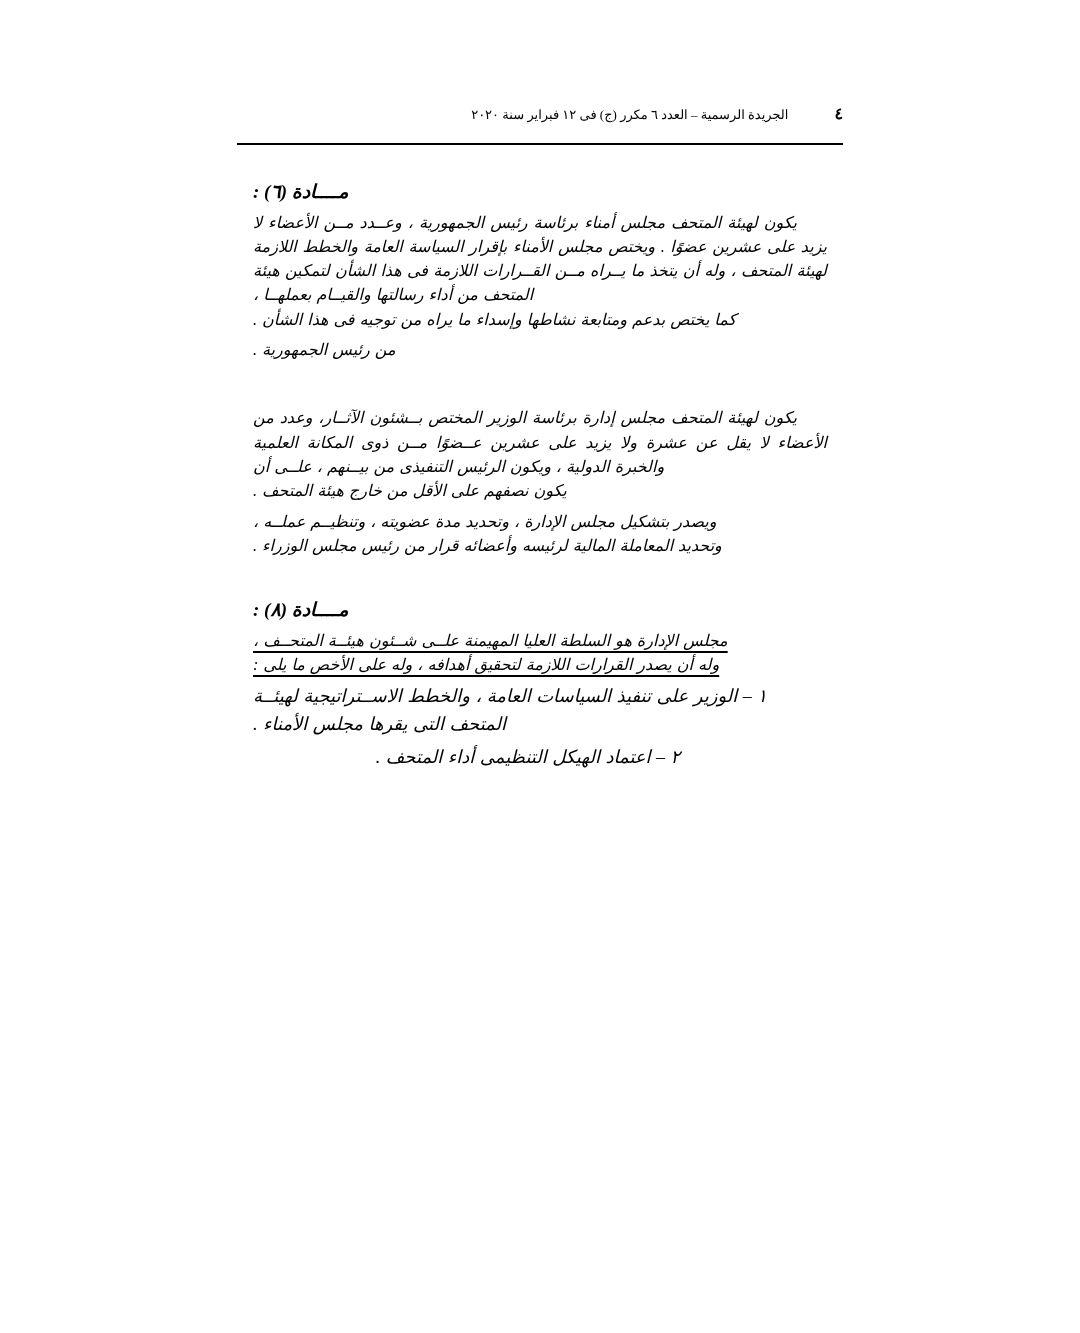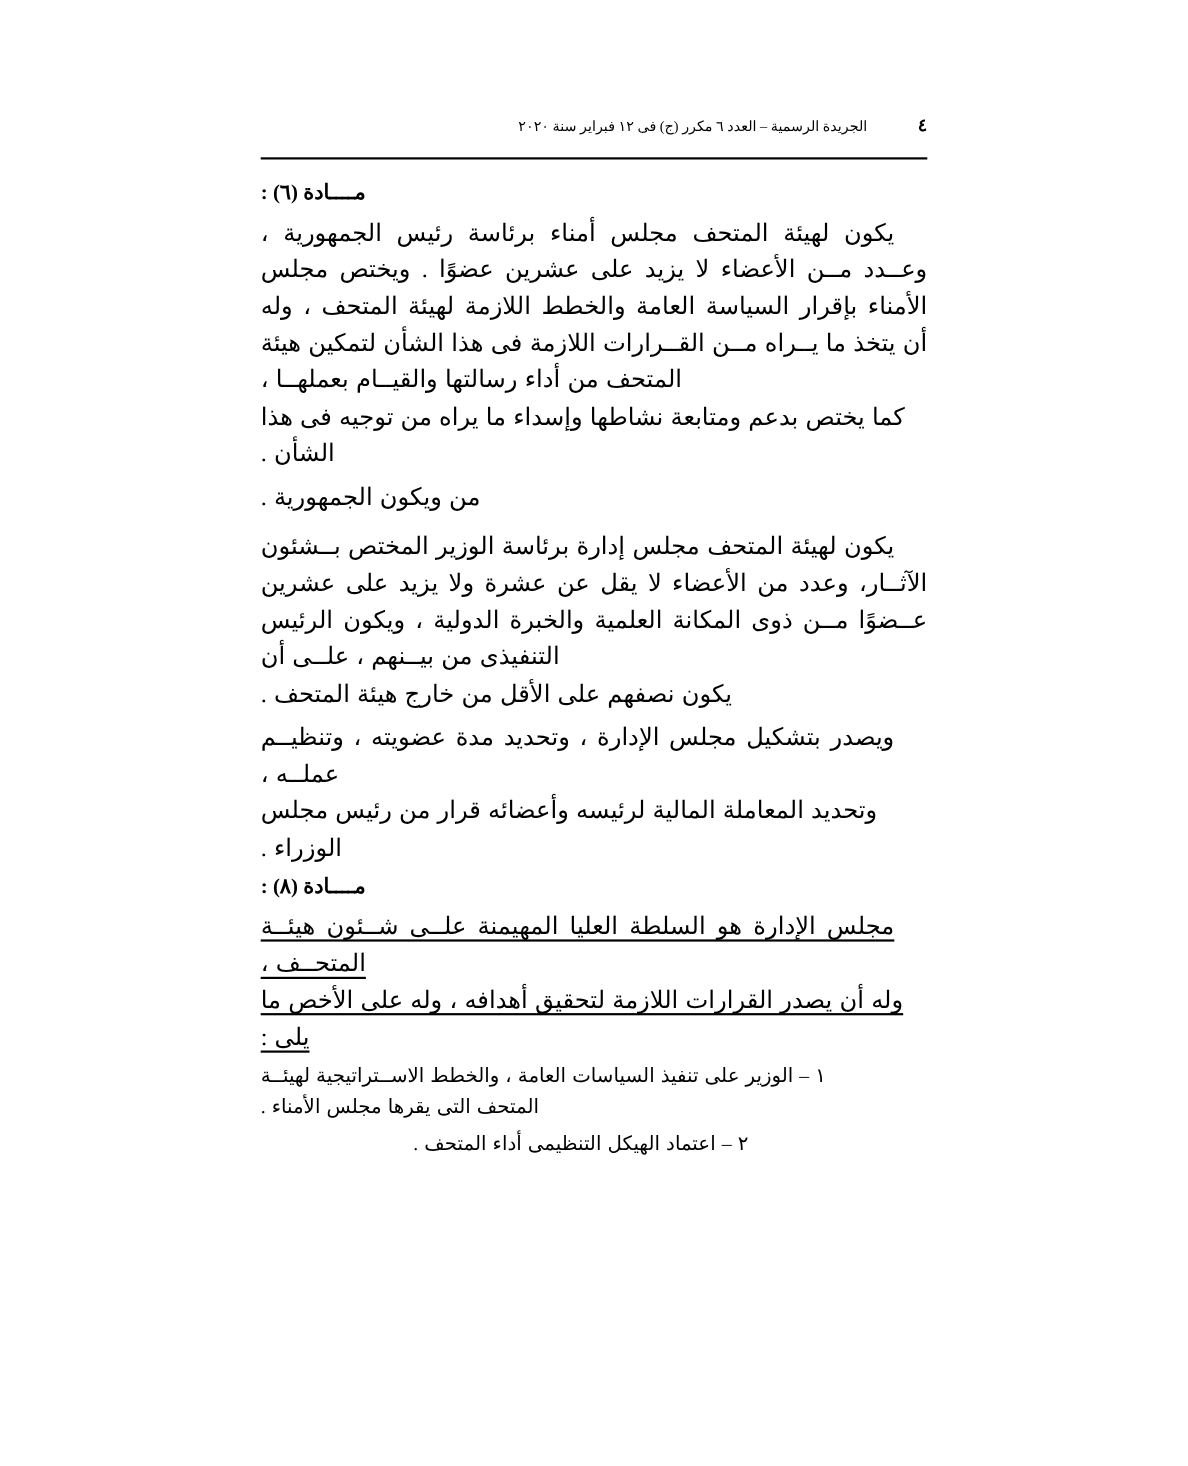--- a/index.html
+++ b/index.html
@@ -56,35 +56,36 @@
 
   
   .content {
     position: absolute;
     top: 162px;
     right: 237px;
     width: 606px;
   }
 
   .article {
-    margin: 0;
+    margin: 16px;
+    font-style: italic;
   }
 
   .article-heading {
     font-size: 19px;
     font-weight: 700;
     text-align: left;
     letter-spacing: 0.3px;
     line-height: 1.5;
     margin: 0 0 4px 0;
     direction: rtl;
   }
 
   .para {
-    font-size: 22px;
+    font-size: 16px;
     line-height: 1.52;
     text-align: justify;
     text-align-last: left;
     margin: 0;
     direction: rtl;
     word-spacing: 1px;
   }
   .para.indent {
     text-indent: 30px;
   }
@@ -139,21 +140,21 @@
       <div class="article-heading">مــــادة (٦) :</div>
 
       <p class="para indent">
         <span>يكون لهيئة المتحف مجلس أمناء برئاسة رئيس الجمهورية ، وعــدد مــن الأعضاء لا يزيد على عشرين عضوًا . ويختص مجلس الأمناء بإقرار السياسة العامة والخطط اللازمة لهيئة المتحف ، وله أن يتخذ ما يــراه مــن القــرارات اللازمة فى هذا الشأن لتمكين هيئة المتحف من أداء رسالتها والقيــام بعملهــا ،</span>
         <span class="tail-right">كما يختص بدعم ومتابعة نشاطها وإسداء ما يراه من توجيه فى هذا الشأن .</span>
       </p>
 
       <div class="gap-sm"></div>
 
       <p class="para indent">
-        <span class="tail-right">من ويكون الجمهورية .</span>
+        <span class="tail-right">من رئيس الجمهورية .</span>
       </p>
     </section>
 
     <div class="gap-md"></div>
 
     <section class="article">
 
       <p class="para indent">
         <span>يكون لهيئة المتحف مجلس إدارة برئاسة الوزير المختص بــشئون الآثــار، وعدد من الأعضاء لا يقل عن عشرة ولا يزيد على عشرين عــضوًا مــن ذوى المكانة العلمية والخبرة الدولية ، ويكون الرئيس التنفيذى من بيــنهم ، علــى أن</span>
         <span class="tail-right">يكون نصفهم على الأقل من خارج هيئة المتحف .</span>

